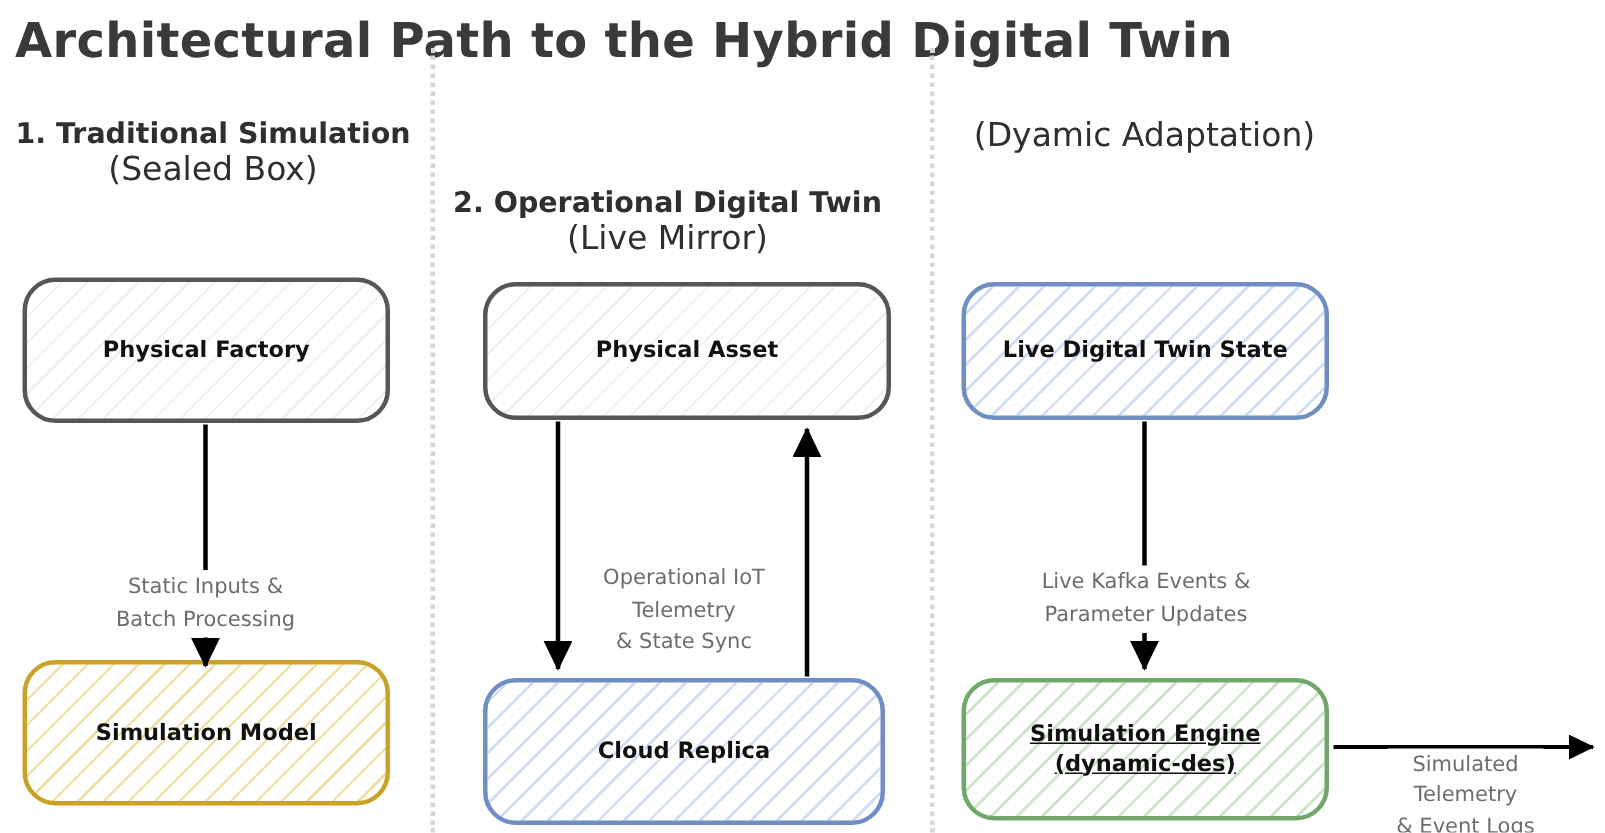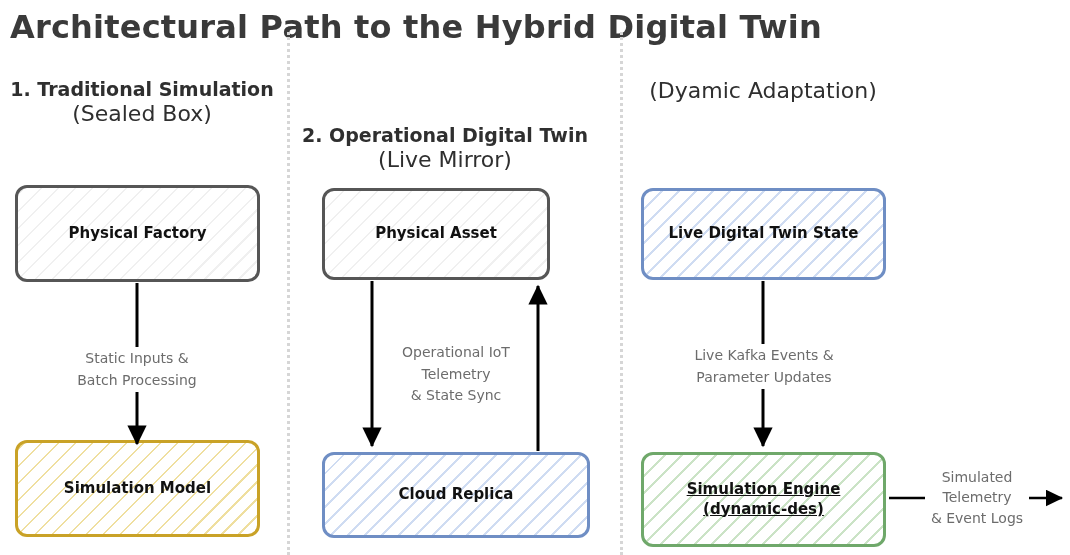--- a/index.html
+++ b/index.html
@@ -43,21 +43,21 @@
     color: #2f2f2f;
     line-height: 1.22;
     white-space: nowrap;
   }
   .colhead .h1 { font-size: 19px; font-weight: 700; display:block; }
   .colhead .h2 { font-size: 22px; font-weight: 400; display:block; }
 
   
   .node {
     position: absolute;
-    border-radius: 12px;
+    border-radius: 22px;
     display: flex;
     align-items: center;
     justify-content: center;
     text-align: center;
     font-size: 15px;
     font-weight: 700;
     color: #111111;
     line-height: 1.28;
     background-repeat: repeat;
   }
@@ -97,20 +97,21 @@
   .edgelabel {
     position: absolute;
     text-align: center;
     font-size: 14px;
     color: #6c6c6c;
     line-height: 1.55;
     white-space: nowrap;
     background: #ffffff;
     z-index: 5;
     padding: 1px 4px;
+    margin-top: 33px;
   }
 </style>
 </head>
 <body>
 
 <div id="stage">
 
   <div class="title">Architectural Path to the Hybrid Digital Twin</div>
 
   <div class="sep" style="left:287px;"></div>
@@ -132,25 +133,25 @@
   <div class="edgelabel" style="left:62px; top:347px; width:150px;">
     <div>Static Inputs &amp;</div>
     <div>Batch Processing</div>
   </div>
 
   <div class="colhead" style="left:300px; top:78px; width:290px;margin-top:46px;">
     <span class="h1">2. Operational Digital Twin</span>
     <span class="h2">(Live Mirror)</span>
   </div>
 
-  <div class="node gray" style="left:322px; top:188px; width:228px; height:92px;">
+  <div class="node gray" style="left:322px; top:188px; width:272px; height:92px;">
     <span class="lbl">Physical Asset</span>
   </div>
 
-  <div class="node blue" style="left:322px; top:452px; width:268px; height:86px;">
+  <div class="node blue" style="left:322px; top:452px; width:268px; height:98px;">
     <span class="lbl">Cloud Replica</span>
   </div>
 
   <div class="edgelabel" style="left:390px; top:341px; width:132px;">
     <div>Operational IoT</div>
     <div>Telemetry</div>
     <div>&amp; State Sync</div>
   </div>
 
   <div class="colhead" style="left:640px; top:78px; width:246px;">

